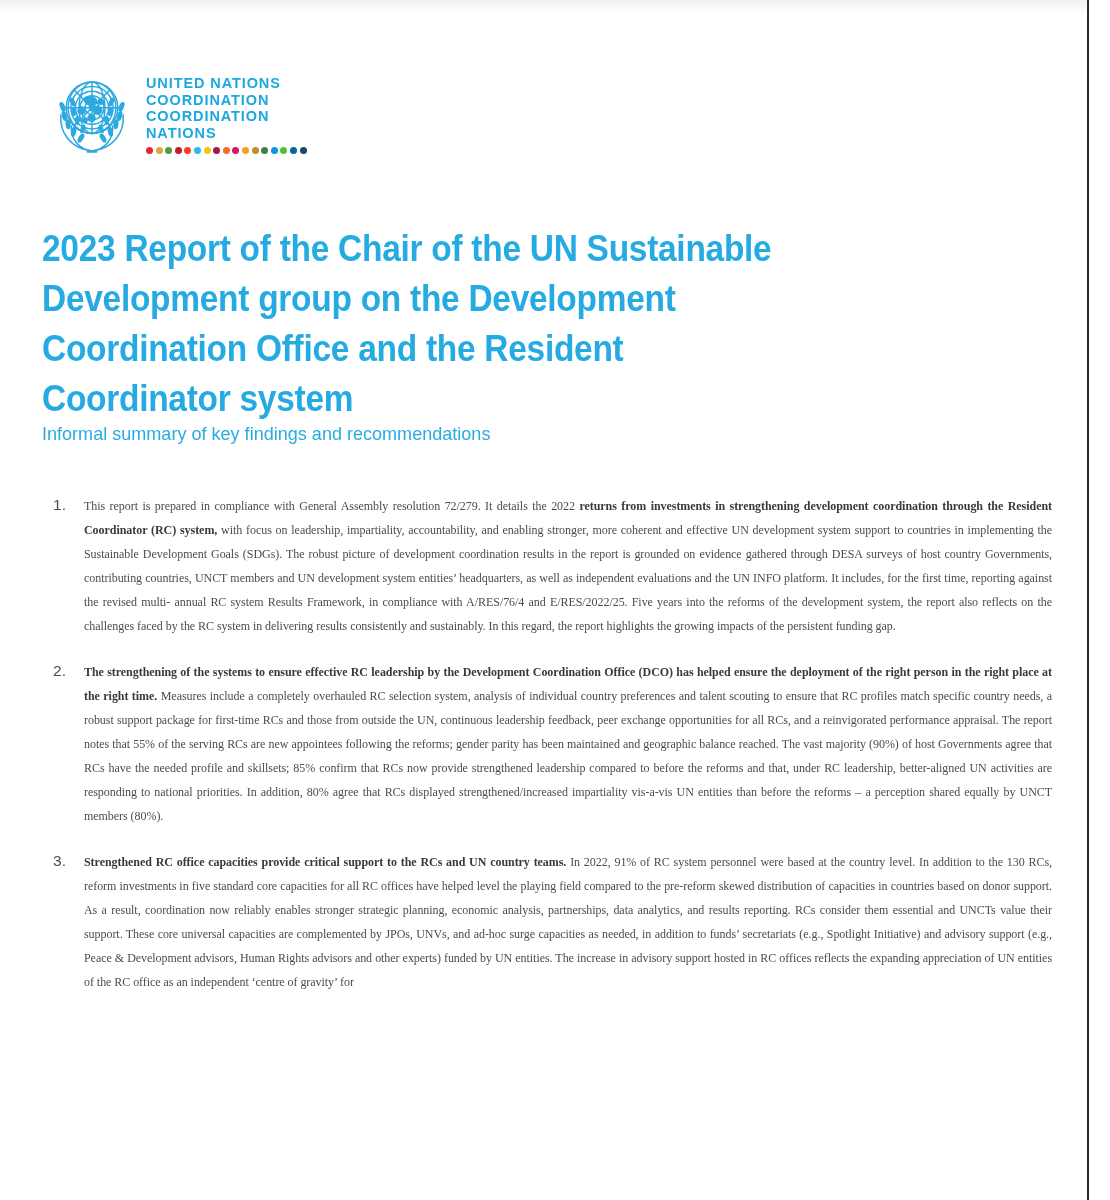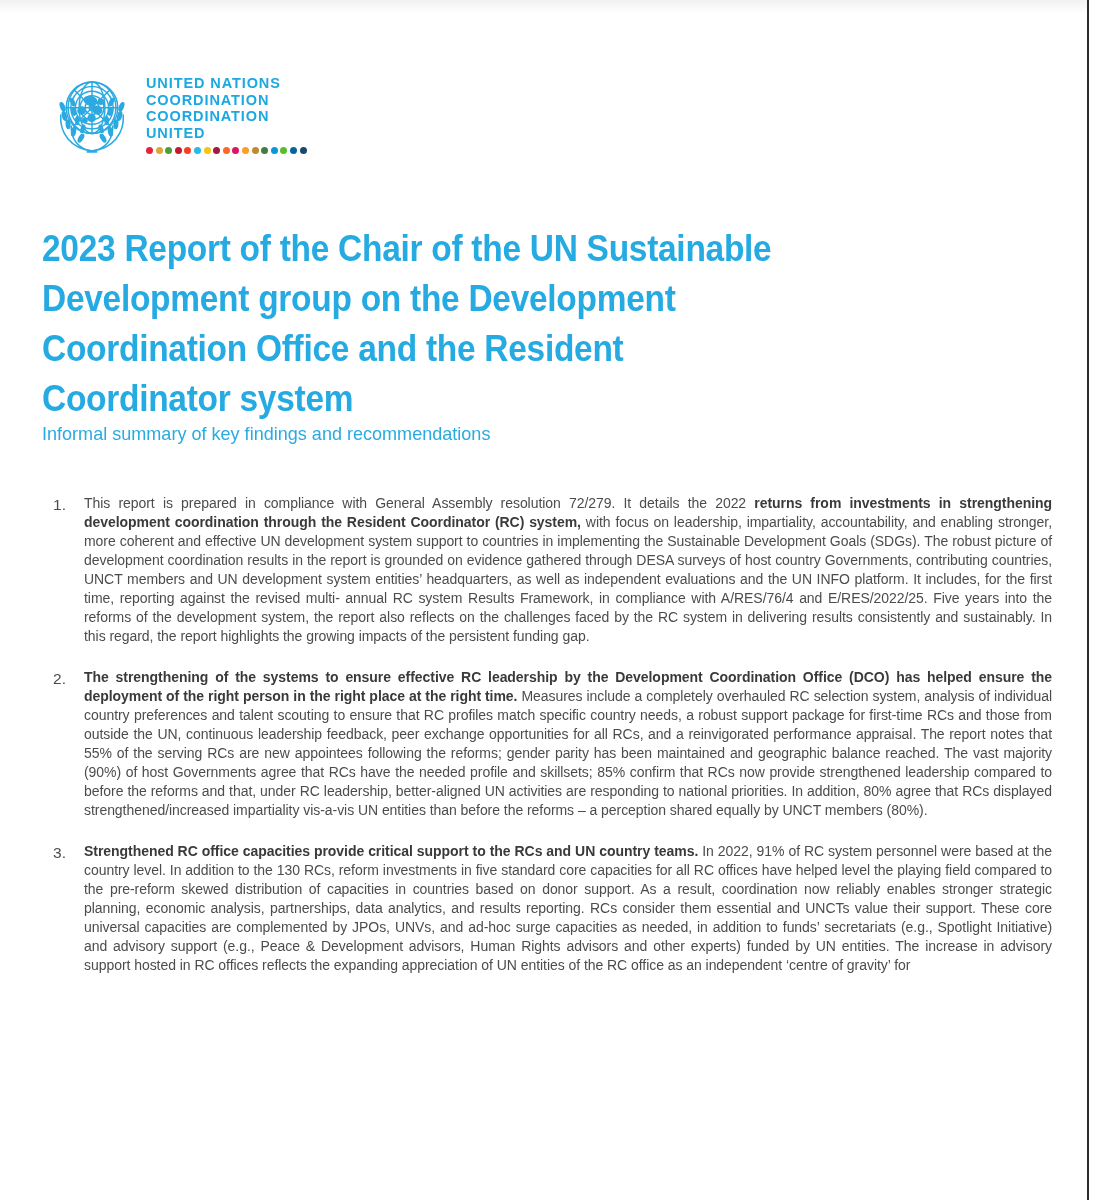--- a/index.html
+++ b/index.html
@@ -133,24 +133,24 @@
     padding-right: 18px;
     box-sizing: border-box;
     font-size: 15.5px;
     line-height: 22.6px;
     color: #4c4c4c;
     font-family: "Liberation Sans", sans-serif;
   }
   .para-body {
     flex: 1 1 auto;
     text-align: justify;
-    font-size: 14px;
-    line-height: 19px;
+    font-size: 12px;
+    line-height: 24px;
     color: #4c4c4c;
-    font-family: Liberation Sans, sans-serif;
+    font-family: Liberation Serif, serif;
     letter-spacing: -0.05px;
     hyphens: none;
   }
   .para-body b {
     color: #3a3a3a;
     font-weight: bold;
   }
 </style>
 </head>
 <body>
@@ -214,21 +214,21 @@
         <ellipse cx="140" cy="90" rx="5" ry="10" transform="rotate(12 140 90)"></ellipse>
         <ellipse cx="132" cy="110" rx="5" ry="10" transform="rotate(0 132 110)"></ellipse>
         <ellipse cx="120" cy="128" rx="5" ry="10" transform="rotate(-18 120 128)"></ellipse>
       </g>
     </svg>
 
     <div class="logo-text">
       <div class="line">UNITED NATIONS</div>
       <div class="line">COORDINATION</div>
       <div class="line">COORDINATION</div>
-      <div class="line">UNITED</div>
+      <div class="line">NATIONS</div>
       <div class="sdg-dots">
           <span class="dot" style="background: rgb(229, 36, 59);"></span>
           <span class="dot" style="background: rgb(221, 166, 58);"></span>
           <span class="dot" style="background: rgb(76, 159, 56);"></span>
           <span class="dot" style="background: rgb(197, 25, 45);"></span>
           <span class="dot" style="background: rgb(255, 58, 33);"></span>
           <span class="dot" style="background: rgb(38, 189, 226);"></span>
           <span class="dot" style="background: rgb(252, 195, 11);"></span>
           <span class="dot" style="background: rgb(162, 25, 66);"></span>
           <span class="dot" style="background: rgb(253, 105, 37);"></span>

